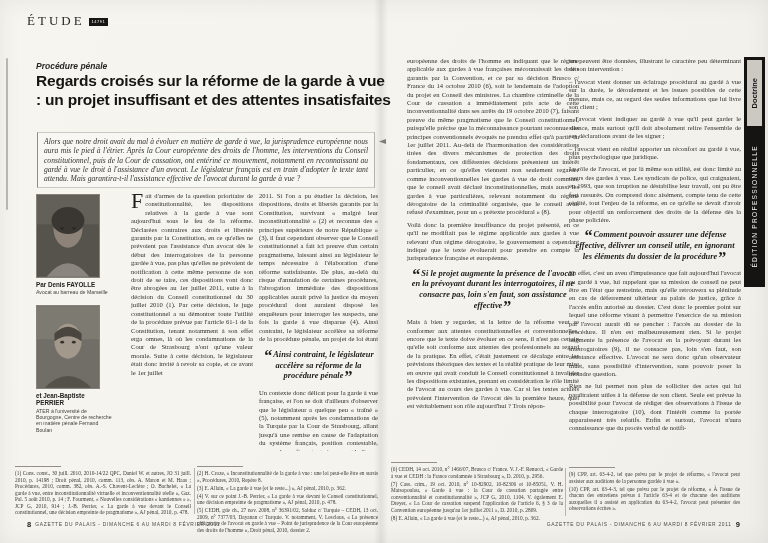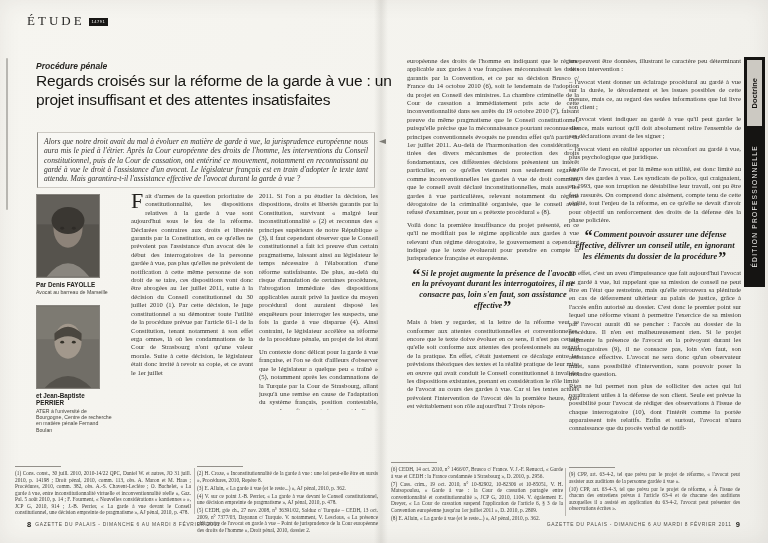--- a/index.html
+++ b/index.html
@@ -10,21 +10,21 @@
     box-shadow:inset 0 0 22px rgba(60,55,45,.08); }
   .abs { position:absolute; }
 
   
   .etude { left:27px; top:13px; font-size:13px; letter-spacing:3px; color:#2a2927; font-family:"Liberation Serif",serif; }
   .badge { display:inline-block; background:#171614; color:#fff; font-family:"Liberation Sans",sans-serif;
     font-size:4px; line-height:4px; padding:2px 3px; vertical-align:2px; margin-left:4px; letter-spacing:.5px; }
 
   
   .kicker { left:36px; top:61px; font-family:"Liberation Sans",sans-serif; font-weight:bold; font-size:8.5px; color:#262522;font-style:italic; }
-  .title  { left:36px; top:72px; width:356px; font-family:"Liberation Sans",sans-serif; font-weight:normal;
+  .title  { left:36px; top:72px; width:356px; font-family:"Liberation Sans",sans-serif; font-weight:bold;
     font-size:15.5px; line-height:18.5px; letter-spacing:-.2px; color:#161512; }
   .abstract { left:37px; top:132px; width:338px; font-style:italic; font-size:7.6px; line-height:9.3px;
     text-align:justify; color:#35332f; border:1px solid #ccc9c3; border-left-color:#8f8d87; border-right-color:#b5b2ac;
     padding:4px 6px; background:rgba(255,255,255,.25); }
 
   
   .authors { left:36px; top:194px; width:90px; }
   .photo { width:64px; height:84px; display:block; border:1px solid #86837d; background:#6b6862; }
   .byline { font-family:"Liberation Sans",sans-serif; font-weight:bold; font-size:6.3px; line-height:7.4px;
     color:#23221f; margin-top:3px; width:78px; }
@@ -128,20 +128,23 @@
       <div class="bio">ATER à l'université de Bourgogne, Centre de recherche en matière pénale Fernand Boulan</div>
     </div>
   </div>
 
   <div class="abs bodycol lp-col1">
     <span class="dropcap">F</span><span>ait d'armes de la question prioritaire de constitutionnalité, les dispositions relatives à la garde à vue sont aujourd'hui sous le feu de la réforme. Déclarées contraires aux droits et libertés garantis par la Constitution, en ce qu'elles ne prévoient pas l'assistance d'un avocat dès le début des interrogatoires de la personne gardée à vue, pas plus qu'elles ne prévoient de notification à cette même personne de son droit de se taire, ces dispositions vont donc être abrogées au 1er juillet 2011, suite à la décision du Conseil constitutionnel du 30 juillet 2010 (1). Par cette décision, le juge constitutionnel a su démontrer toute l'utilité de la procédure prévue par l'article 61-1 de la Constitution, tenant notamment à son effet erga omnes, là où les condamnations de la Cour de Strasbourg n'ont qu'une valeur morale. Suite à cette décision, le législateur était donc invité à revoir sa copie, et ce avant le 1er juillet</span>
   </div>
 
   <div class="abs bodycol lp-col2">
     <p class="clip152">2011. Si l'on a pu étudier la décision, les dispositions, droits et libertés garantis par la Constitution, survivant « malgré leur inconstitutionnalité » (2) et reconnus des « principes supérieurs de notre République » (3), il faut cependant observer que le Conseil constitutionnel a fait ici preuve d'un certain pragmatisme, laissant ainsi au législateur le temps nécessaire à l'élaboration d'une réforme satisfaisante. De plus, au-delà du risque d'annulation de certaines procédures, l'abrogation immédiate des dispositions applicables aurait privé la justice du moyen procédural dont auraient disposé les enquêteurs pour interroger les suspects, une fois la garde à vue disparue (4). Ainsi contraint, le législateur accélère sa réforme de la procédure pénale, un projet de loi étant présenté dès le mois de septembre pour venir modifier le régime applicable aux gardes à vue de droit commun.</p>
+    <div class="pullquote">
+      <span class="bq">“</span><span>Ainsi contraint, le législateur accélère sa réforme de la procédure pénale</span><span class="bq">”</span>
+    </div>
     <p class="clip62">Un contexte donc délicat pour la garde à vue française, et l'on se doit d'ailleurs d'observer que le législateur a quelque peu « traîné » (5), notamment après les condamnations de la Turquie par la Cour de Strasbourg, allant jusqu'à une remise en cause de l'adaptation du système français, position contestable, comme le confirme tout récemment la Cour</p>
   </div>
 
   <div class="abs fnblock lp-fn1">
     <div class="fn">(1) Cons. const., 30 juill. 2010, 2010-14/22 QPC, Daniel W. et autres, JO 31 juill. 2010, p. 14198 ; Droit pénal, 2010, comm. 113, obs. A. Maron et M. Haas ; Procédures, 2010, comm. 382, obs. A.-S. Chavent-Leclère ; O. Bachelet, « La garde à vue, entre inconstitutionnalité virtuelle et inconventionnalité réelle », Gaz. Pal. 5 août 2010, p. 14 ; F. Fourment, « Nouvelles considérations « kantiennes » », JCP G, 2010, 914 ; J.-B. Perrier, « La garde à vue devant le Conseil constitutionnel, une décision empreinte de pragmatisme », AJ pénal, 2010, p. 478.</div>
   </div>
   <div class="abs vr" style="left:194px; top:468px; height:46px;"></div>
   <div class="abs fnblock lp-fn2">
     <div class="fn">(2) H. Croze, « Inconstitutionnalité de la garde à vue : une loi peut-elle être en sursis », Procédures, 2010, Repère 8.</div>
     <div class="fn">(3) E. Allain, « La garde à vue (et le reste...) », AJ pénal, 2010, p. 362.</div>

